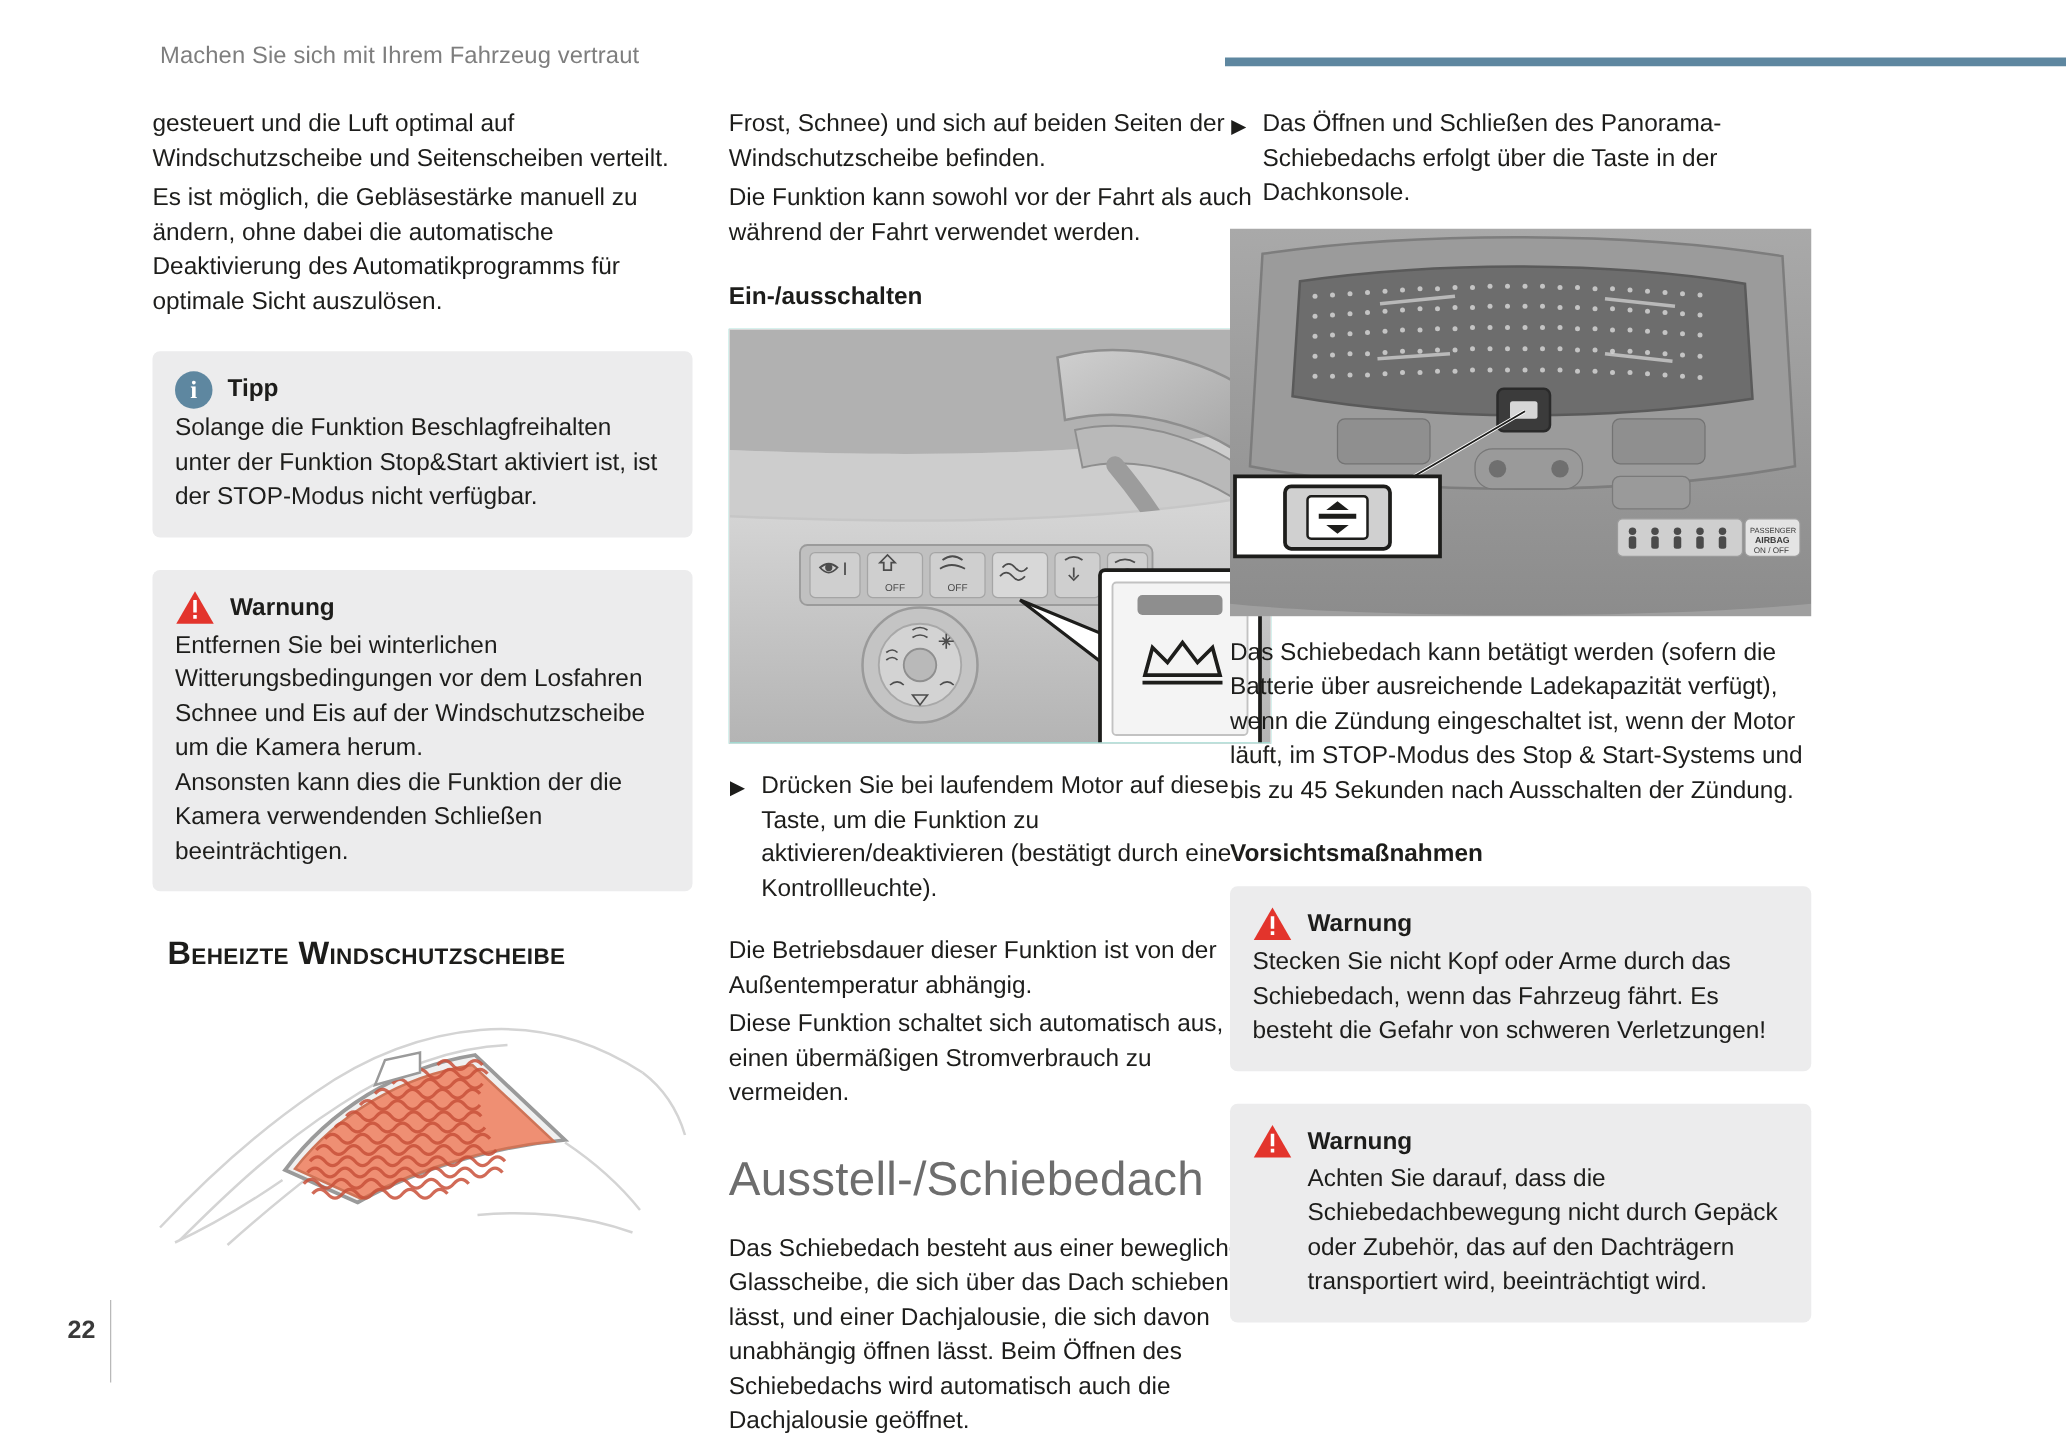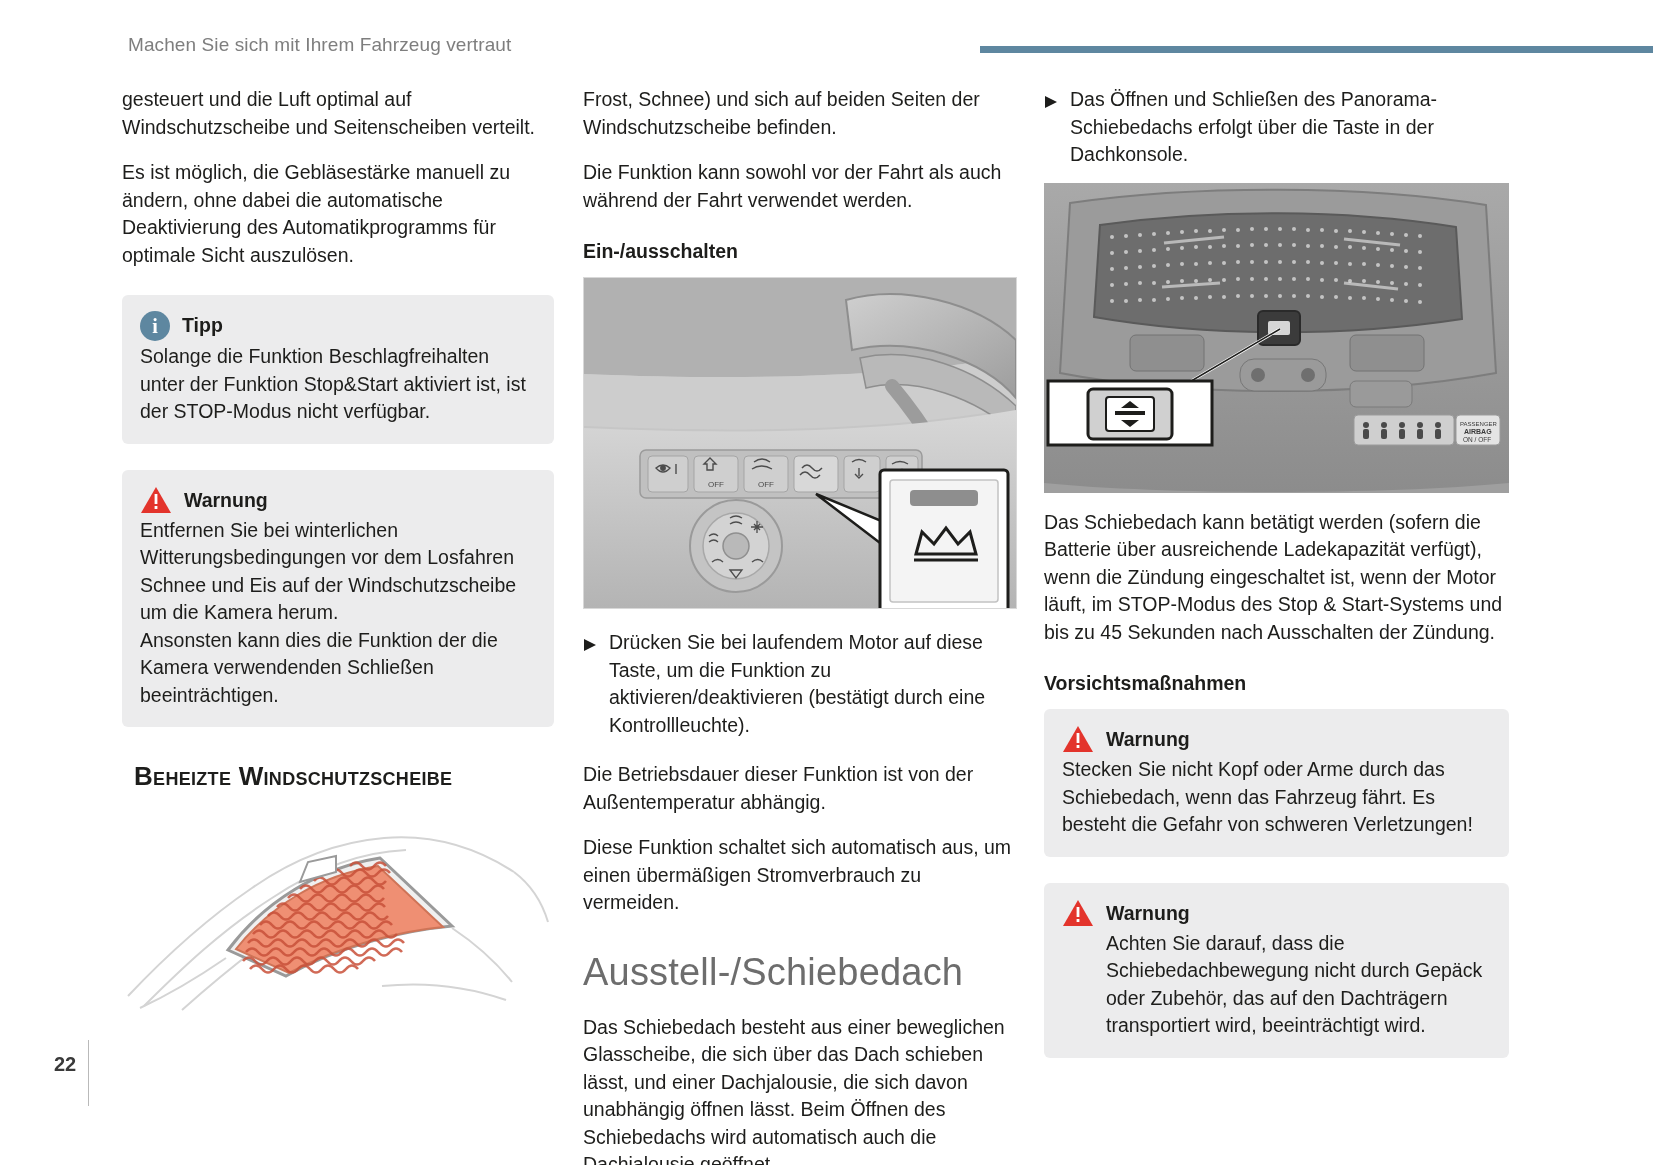--- a/index.html
+++ b/index.html
@@ -59,29 +59,29 @@
   }
 
   
   .col {
     position: absolute;
     top: 86px;
     width: 432px;
   }
   .col1 { left: 122px; }
   .col2 { left: 583px; }
-  .col3 { left: 1044px; width: 465px; }
+  .col3 { left: 984px; width: 465px; }
 
   p.body {
     margin: 0 0 0 0;
     font-size: 19.5px;
     line-height: 27.5px;
     color: #1d1d1b;
   }
-  p.body + p.body { margin-top: 18px; }
+  p.body + p.body { margin-top: 4px; }
 
   
   .callout {
     background: #ececed;
     border-radius: 6px;
     padding: 16px 20px 18px 18px;
     position: relative;
     margin-top: 26px;
   }
   .callout .c-head {

